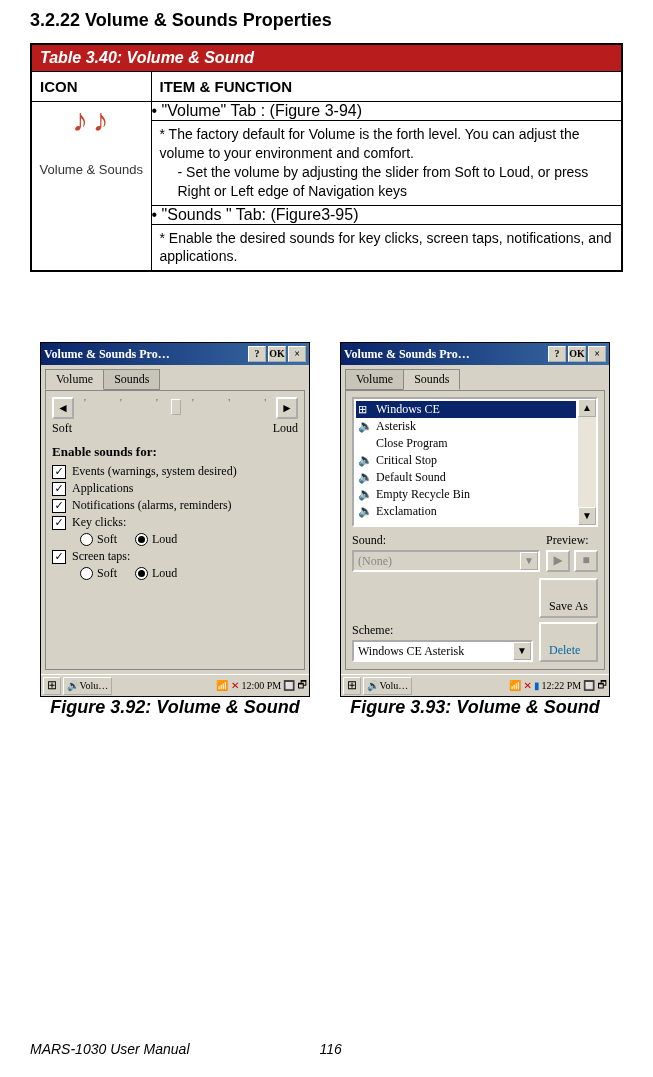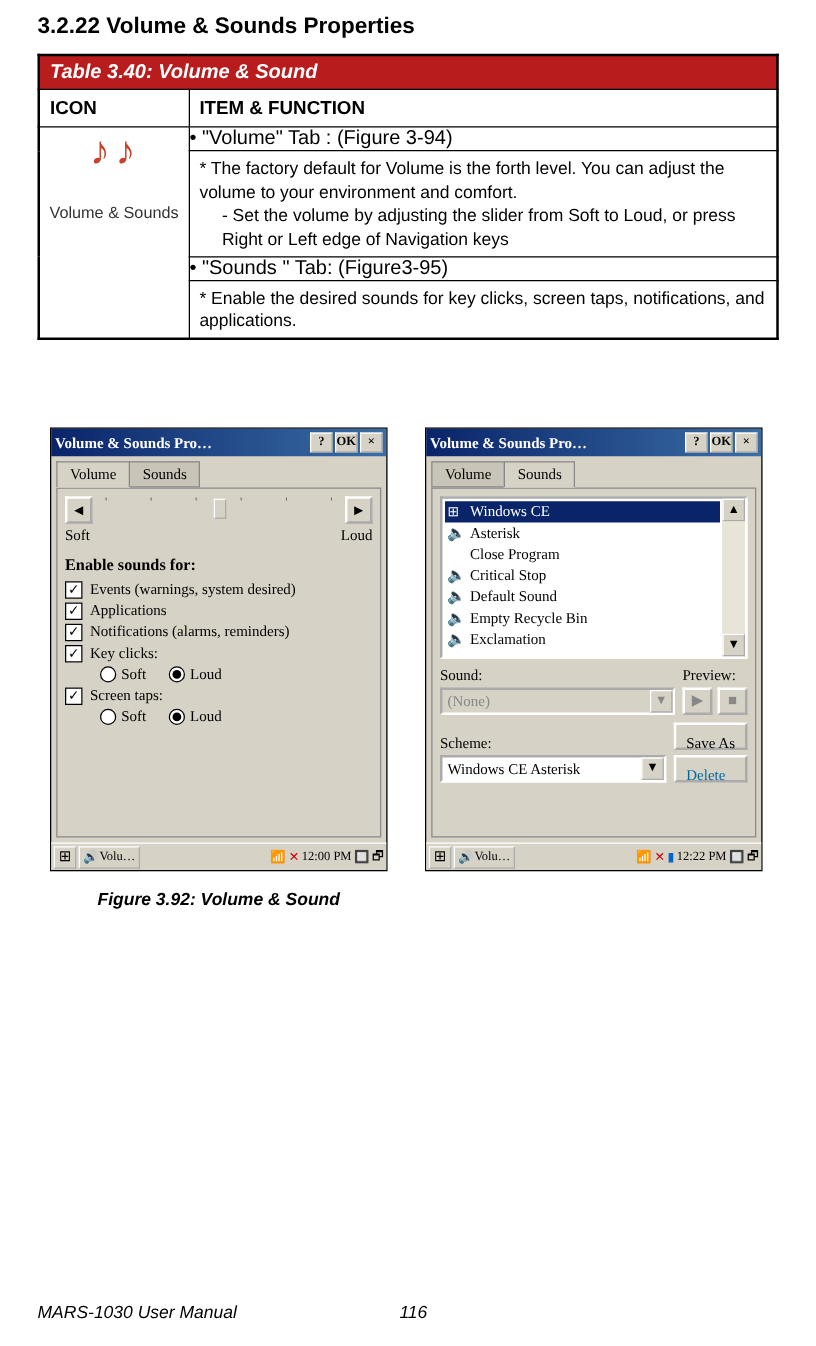--- a/index.html
+++ b/index.html
@@ -326,43 +326,42 @@
     height: 18px;
     border: 1px outset #fff;
     background: #d6d2c6;
     text-align: center;
     font-size: 10px;
     line-height: 16px;
   }
   .small-btn {
     border: 2px outset #fff;
     background: #d6d2c6;
-    padding: 6px 8px;
+    padding: 18px 8px;
     font-size: 12px;
     height: 22px;
     line-height: 16px;
   }
   .small-btn.disabled { color: #0369a1; }
   .preview-btns { display: flex; gap: 4px; }
   .icon-btn {
     width: 24px;
     height: 22px;
     border: 2px outset #fff;
     background: #d6d2c6;
     text-align: center;
     line-height: 16px;
     color: #888;
   }
 
   .figure-caption {
     font-style: italic;
     font-weight: bold;
     text-align: center;
-    font-size: 14px;
-    margin-top: 14px;
+    font-size: 18px;
   }
 
   .footer {
     position: absolute;
     bottom: 20px;
     left: 30px;
     right: 30px;
     display: flex;
     font-style: italic;
     font-size: 14px;
@@ -599,19 +598,20 @@
         </span>
         <span class="tb-fill"></span>
         <span>📶</span>
         <span style="color:#c00;">✕</span>
         <span style="color:#06c;">▮</span>
         <span>12:22 PM</span>
         <span>🔲</span>
         <span>🗗</span>
       </div>
     </div>
+    <div class="figure-caption">Figure 3.93: Volume &amp; Sound</div>
   </div>
 </div>
 
 <div class="footer">
   <span class="manual">MARS-1030 User Manual</span>
   <span class="page">116</span>
 </div>
 
 </body></html>

